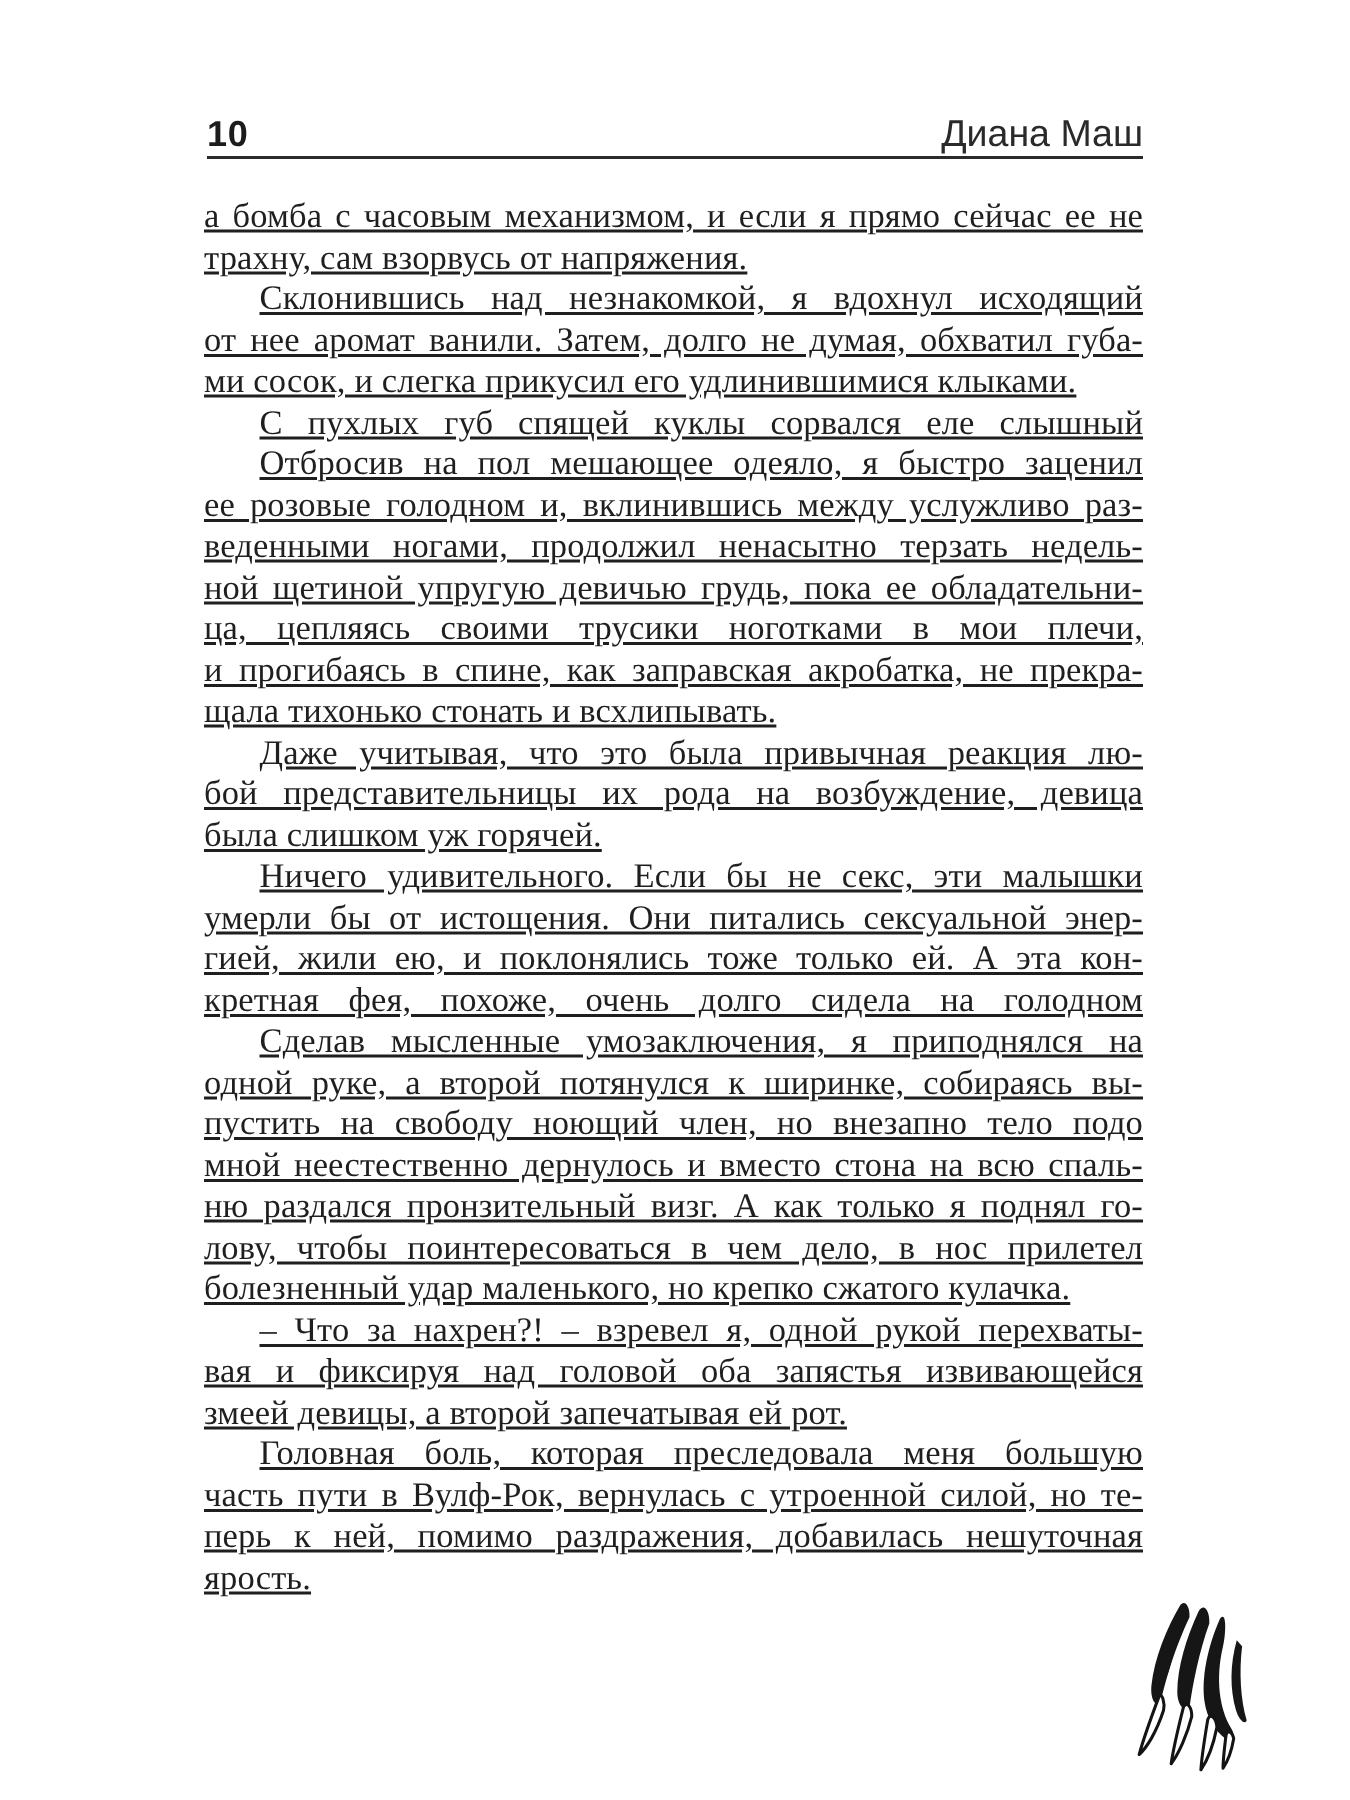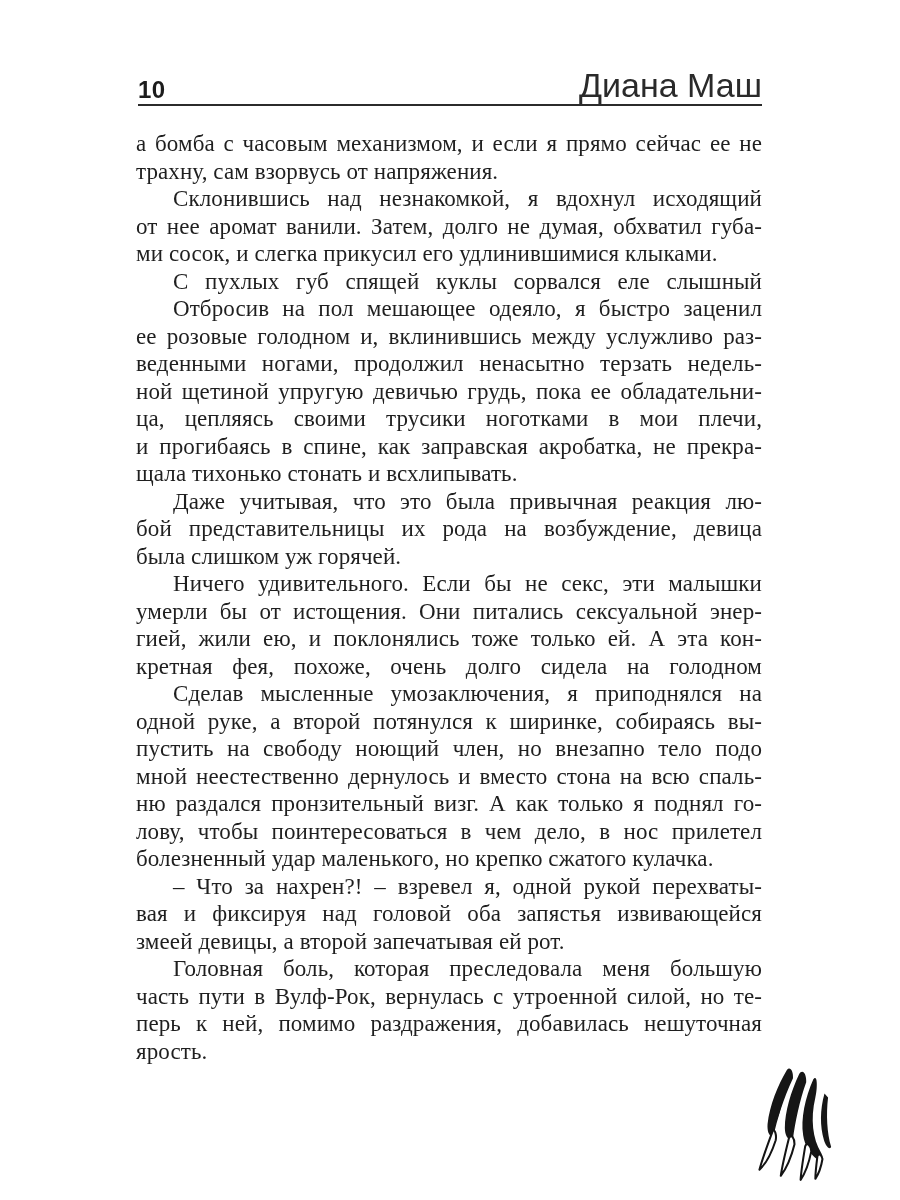--- a/index.html
+++ b/index.html
@@ -29,21 +29,21 @@
     font-family: Liberation Sans, sans-serif;
   }
   .page-number {
     font-size: 24px;
     font-weight: 700;
     letter-spacing: 0.5px;
     color: #1c1c1c;
     line-height: 1;
   }
   .author-name {
-    font-size: 34px;
+    font-size: 25px;
     font-weight: 400;
     color: #2a2a2a;
     line-height: 1;
   }
   .header-rule {
     position: absolute;
     left: 138px;
     width: 624px;
     top: 104px;
     height: 2px;
@@ -53,21 +53,21 @@
   .body-text {
     position: absolute;
     left: 136px;
     top: 130px;
     width: 626px;
     font-size: 23px;
     line-height: 27.5px;
     color: #1f1f1f;
     letter-spacing: 0.1px;
   }
-  .paragraph { margin: 0; padding: 0; }
+  .paragraph { margin: 0; padding: 0; text-decoration: underline; }
   .line {
     text-align: justify;
     text-align-last: left;
     white-space: normal;
   }
   .line.fill { text-align-last: justify; }
   .line.indent { text-indent: 37px; }
   
   .claw-wrap {
     position: absolute;

